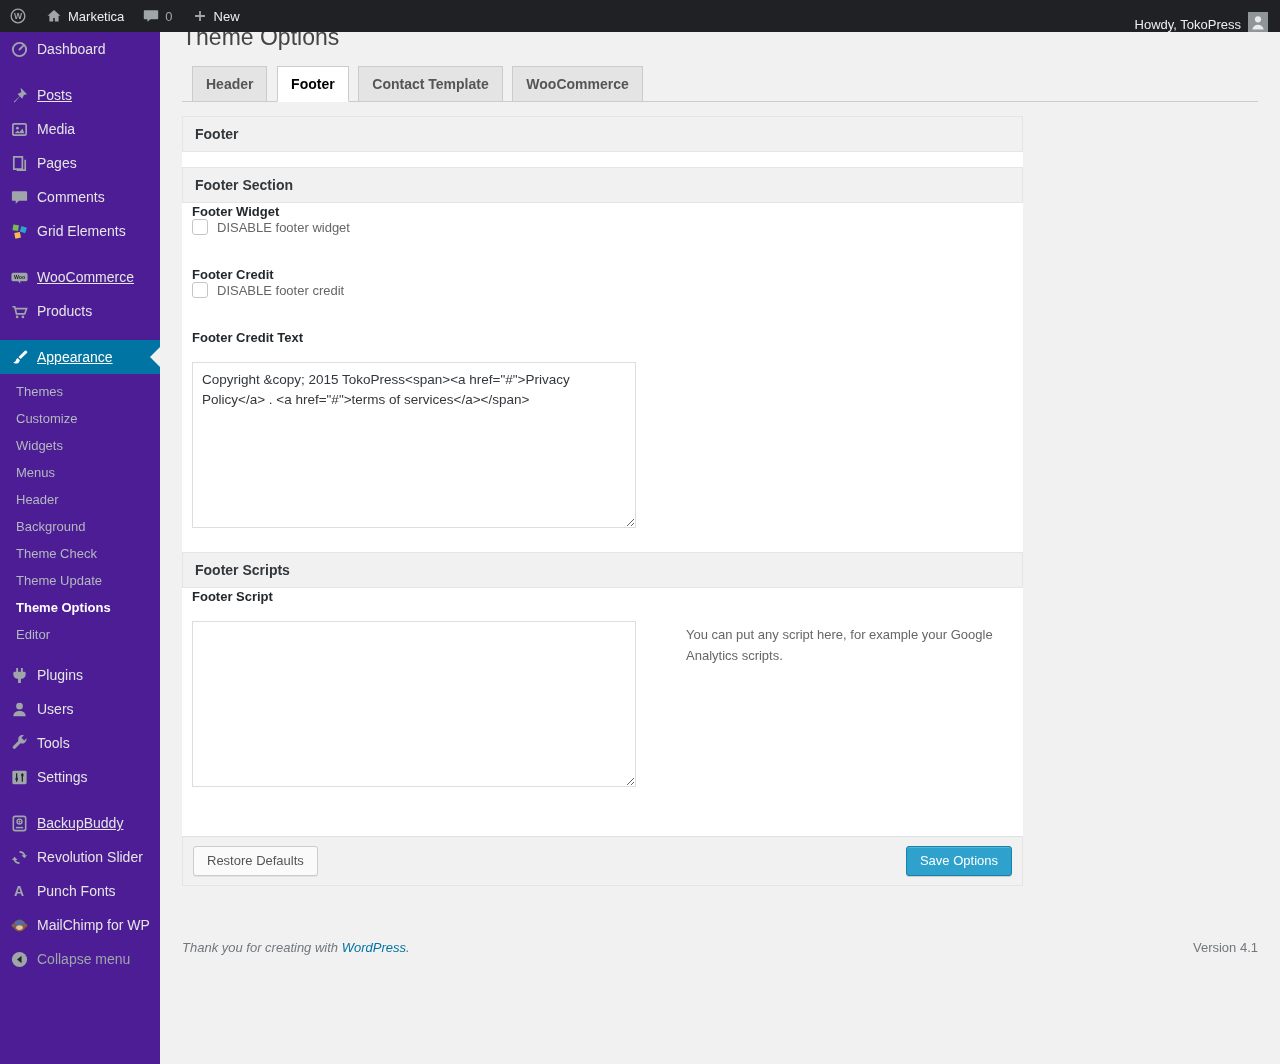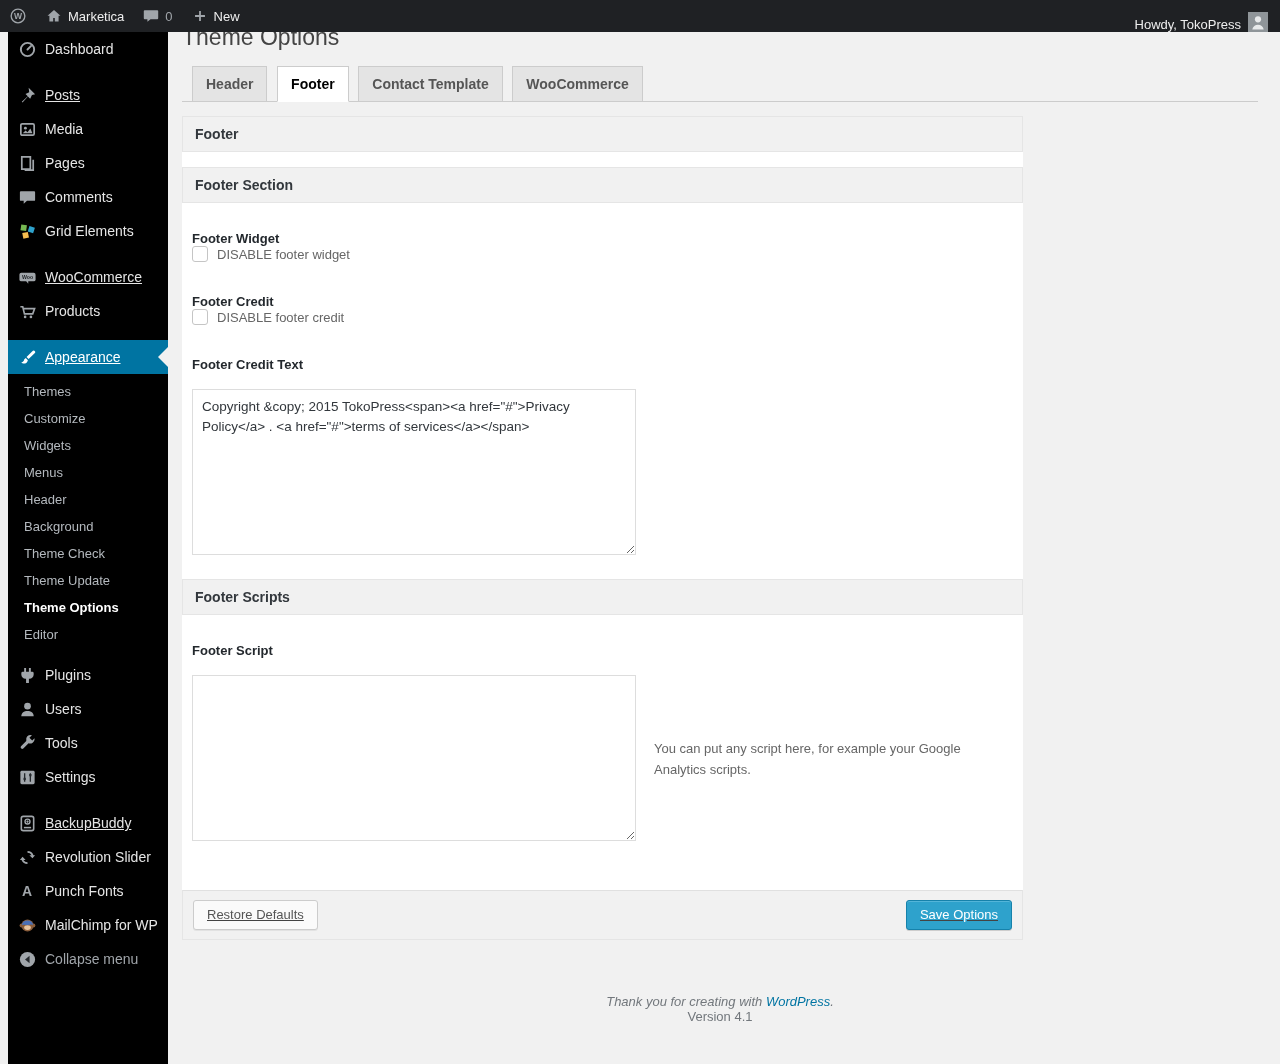--- a/index.html
+++ b/index.html
@@ -18,21 +18,21 @@
   .ab-left { display:flex; align-items:center; height:100%; }
   .ab-item { display:flex; align-items:center; gap:5px; padding:0 9px; height:100%; color:#eee; cursor:pointer; }
   .ab-item svg { width:18px; height:18px; color:#a0a5aa; display:block; }
   .ab-count { color:#a0a5aa; }
   .ab-right { margin-left:auto; display:flex; align-items:flex-end; gap:7px; padding:0 12px; height:100%; cursor:pointer; }
   .avatar { width:20px; height:20px; display:block; overflow:hidden; }
   .avatar svg { width:20px; height:20px; display:block; }
   
   .sidebar {
     position:fixed; top:32px; left:0; bottom:0; width:160px;
-    background:#000000; color:#e5e5e5; font-size:14px;margin-left:8px;
+    background:#4c1d95; color:#e5e5e5; font-size:14px;
   }
   .mi {
     display:flex; align-items:center; gap:8px;
     padding:7px 8px 7px 9px; cursor:pointer; position:relative; line-height:20px;
   }
   .mi .ico { width:20px; height:20px; flex:0 0 20px; color:#a0a5aa; display:flex; align-items:center; justify-content:center; }
   .mi .ico svg { width:19px; height:19px; display:block; }
   .mi .lbl { white-space:nowrap; }
   .gap { margin-top:12px;text-decoration:underline; }
   .mi.active { background:#0074a2; color:#fff; }
@@ -56,59 +56,59 @@
   }
   .nav-tab.active { background:#fff; color:#000; border-bottom:1px solid #fff; }
   
   .panel { width:841px; margin-top:14px; }
   .box-header {
     background:#f1f1f1; border:1px solid #e5e5e5;
     padding:9px 12px; font-size:14px; font-weight:bold; color:#32373c; line-height:16px;
   }
   .box-spacer { height:15px; background:#fff; }
   .box-body { background:#fff; padding:1px 10px 0; }
-  .field-label { font-size:13px; font-weight:bold; color:#23282d; padding-top:27px; }
+  .field-label { font-size:13px; font-weight:bold; color:#23282d; }
   .checkrow { display:flex; align-items:center; gap:9px; cursor:pointer; }
   .checkrow input[type=checkbox] {
     appearance:none; -webkit-appearance:none; width:16px; height:16px;
     border:1px solid #c5c5c5; border-radius:3px; background:#fff; cursor:pointer; margin:0;
   }
   .checkrow .check-label { color:#666; font-size:13px; }
   .mt-lg { padding-top:32px; }
   textarea.opt {
     width:444px; height:166px; margin-top:17px;
     border:1px solid #ddd; background:#fff; padding:7px 9px;
     font-family:"Liberation Sans","DejaVu Sans",sans-serif; font-size:13.5px; color:#32373c; line-height:1.45;
     resize:both; display:block;
   }
   .pb-1 { padding-bottom:24px; }
-  .script-row { display:flex; align-items:center; }
+  .script-row { display:flex; align-items:flex-start;gap:32px; }
   .script-row textarea.opt { flex:0 0 auto; }
   .help-text { width:312px; margin:21px 0 0 18px; color:#666; font-size:13px; line-height:1.6; }
   .pb-2 { padding-bottom:49px; }
   .action-bar {
     background:#f1f1f1; border:1px solid #e5e5e5; border-top:1px solid #e0e0e0;
-    padding:9px 10px; display:flex; justify-content:space-between; align-items:center;text-decoration:underline;
+    padding:9px 10px; display:flex; justify-content:space-between; align-items:center;
   }
   .btn {
     display:inline-block; border-radius:3px; font-size:13px; line-height:16px;
     padding:6px 13px; cursor:pointer; font-family:inherit;
   }
   .btn-secondary {
     background:#fafafa; border:1px solid #ccc; color:#555;
     box-shadow:0 1px 0 rgba(0,0,0,0.06);
   }
   .btn-primary {
     background:#2ea2cc; border:1px solid #1682ab; color:#fff;
     box-shadow:inset 0 1px 0 rgba(120,200,230,0.5), 0 1px 0 rgba(0,0,0,0.15);
   }
   
   .page-footer {
     display:flex; justify-content:space-between; align-items:center;
-    margin-top:54px; color:#72777c; font-size:13px;flex-direction:column;
+    margin-top:54px; color:#72777c; font-size:13px;
   }
   .thanks { font-style:italic; }
   .thanks a { color:#0074a2; text-decoration:none; cursor:pointer; }
   .version { color:#72777c; }
 </style>
 </head>
 <body>
 
 <div class="adminbar">
   <div class="ab-left">

